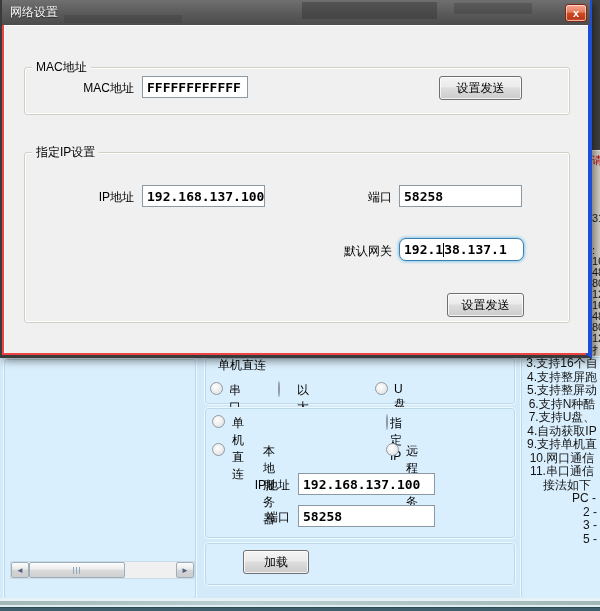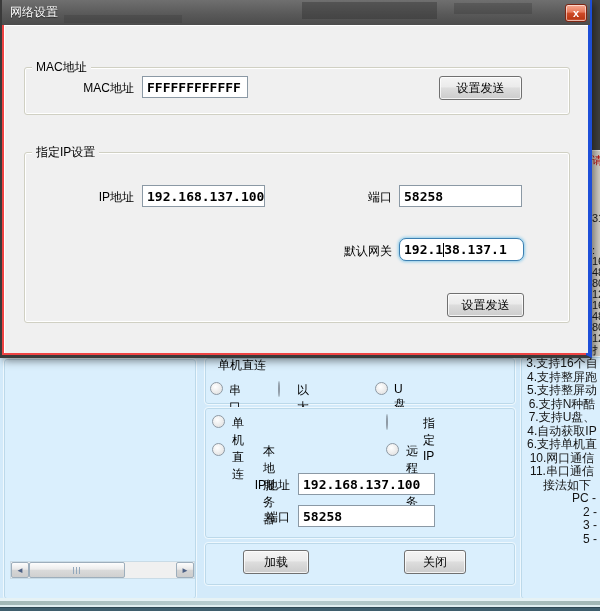--- a/index.html
+++ b/index.html
@@ -92,50 +92,49 @@
     <span class="abs" style="left:19px;top:1px;">U盘</span>
   </div>
 
   <div class="abs panel" style="left:204px;top:52px;width:310px;height:130px;"></div>
   <div class="abs" style="left:212px;top:59px;">
     <span class="radio abs" style="left:0;top:1px;"></span>
     <span class="abs" style="left:20px;top:1px;">单机直连</span>
   </div>
   <div class="abs" style="left:386px;top:59px;">
     <span class="radio abs checked" style="left:0;top:1px;"></span>
-    <span class="abs" style="left:37px;top:1px;">指定IP</span>
+    <span class="abs" style="left:4px;top:1px;">指定IP</span>
   </div>
   <div class="abs" style="left:212px;top:87px;">
     <span class="radio abs" style="left:0;top:1px;"></span>
     <span class="abs" style="left:20px;top:1px;margin-left:31px;">本地服务器</span>
   </div>
   <div class="abs" style="left:386px;top:87px;">
     <span class="radio abs" style="left:0;top:1px;"></span>
     <span class="abs" style="left:20px;top:1px;">远程服务器</span>
   </div>
 
   <div class="abs lbl" style="left:230px;top:121px;width:60px;height:18px;">IP地址</div>
   <div class="abs textbox" style="left:298px;top:118px;width:137px;height:22px;">192.168.137.100</div>
 
   <div class="abs lbl" style="left:230px;top:153px;width:60px;height:18px;">端口</div>
   <div class="abs textbox" style="left:298px;top:150px;width:137px;height:22px;">58258</div>
 
   <div class="abs panel" style="left:204px;top:187px;width:310px;height:42px;"></div>
   <div class="abs btn" style="left:243px;top:195px;width:64px;height:22px;">加载</div>
-  <div class="abs btn" style="left:404px;top:195px;width:60px;height:22px;">关闭</div>
 
   <div class="abs panel" style="left:520px;top:1px;width:90px;height:242px;"></div>
   <div class="abs" style="left:524px;top:2px;width:76px;height:238px;overflow:hidden;text-align:center;">
     <div class="info">3.支持16个自</div>
     <div class="info">4.支持整屏跑</div>
     <div class="info">5.支持整屏动</div>
     <div class="info">6.支持N种酷</div>
     <div class="info">7.支持U盘、</div>
     <div class="info">4.自动获取IP</div>
-    <div class="info">6.支持单机直</div>
+    <div class="info">9.支持单机直</div>
     <div class="info">10.网口通信</div>
     <div class="info">11.串口通信</div>
     <div class="info" style="padding-left:10px;">接法如下</div>
     <div class="info" style="padding-left:44px;">PC -</div>
     <div class="info" style="padding-left:56px;">2 -</div>
     <div class="info" style="padding-left:56px;">3 -</div>
     <div class="info" style="padding-left:56px;">5 -</div>
   </div>
 </div>
 

